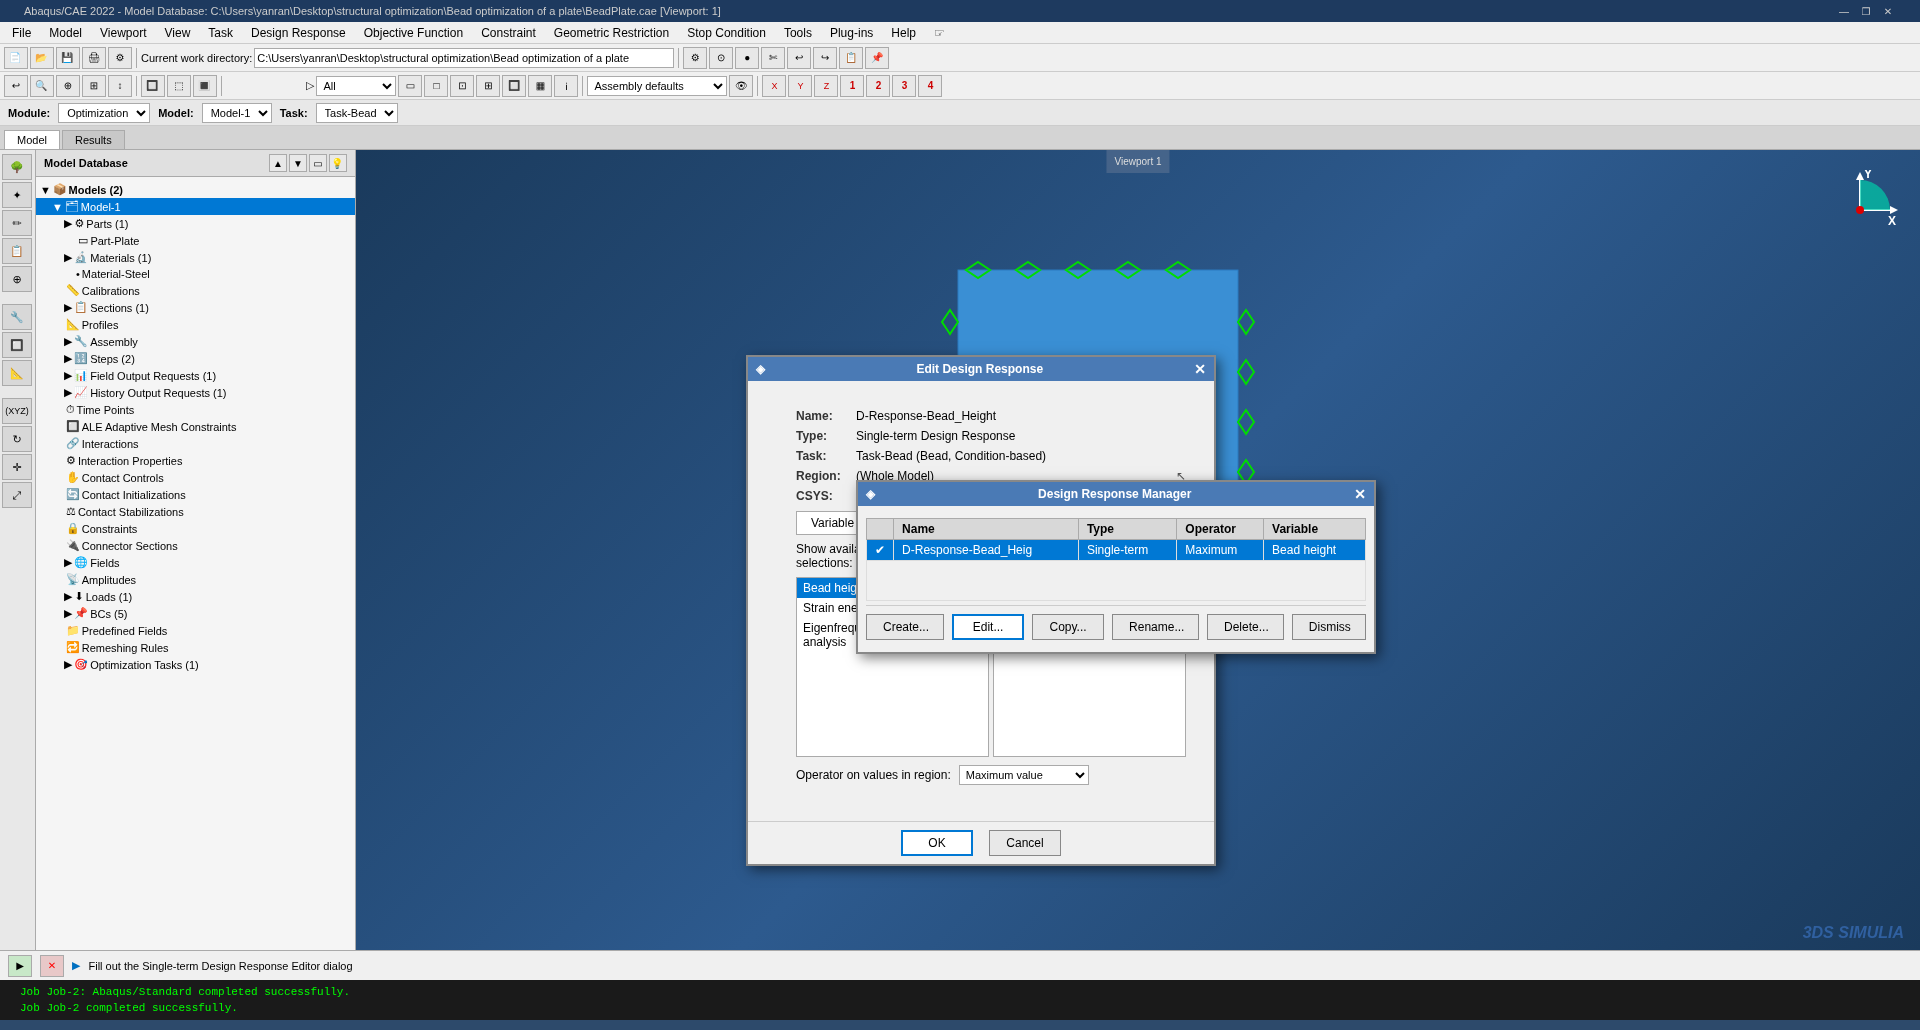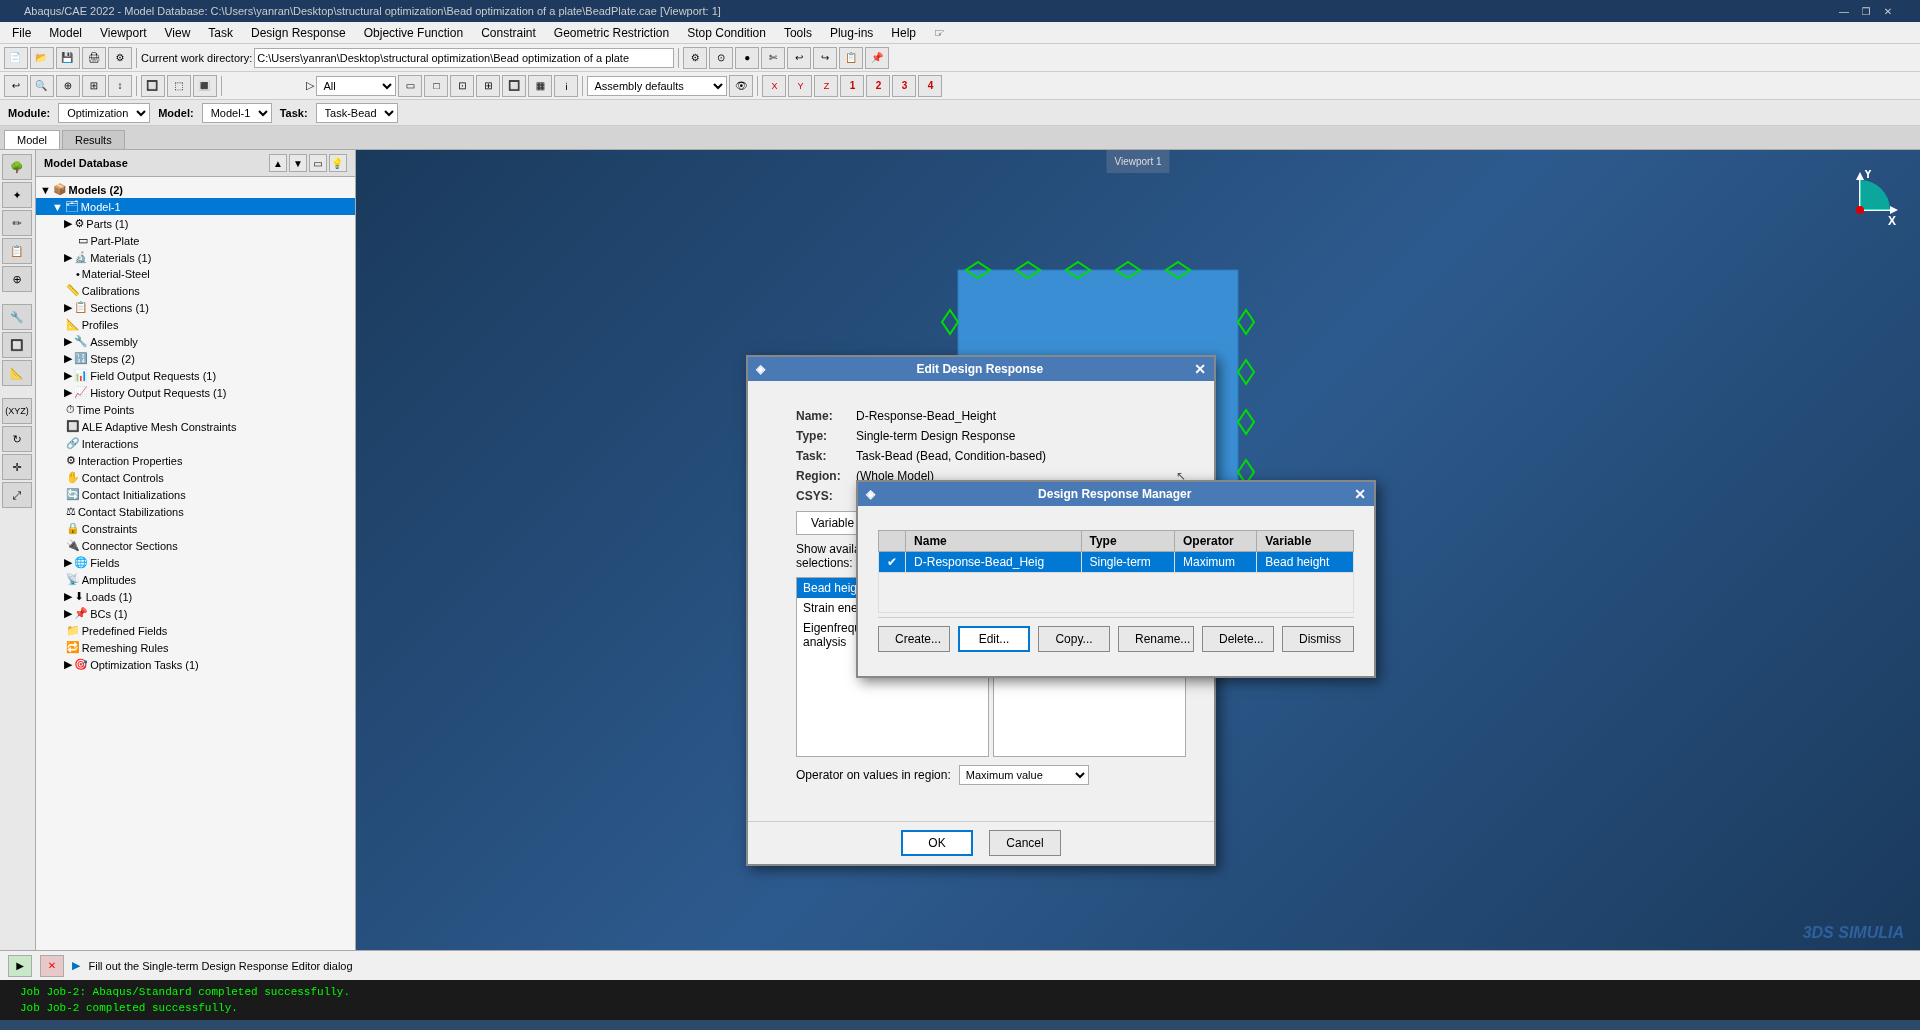--- a/index.html
+++ b/index.html
@@ -623,21 +623,21 @@
         <span>Amplitudes</span>
       </div>
       <div class="tree-item tree-indent-2">
         <span>▶</span>
         <span>⬇</span>
         <span>Loads (1)</span>
       </div>
       <div class="tree-item tree-indent-2">
         <span>▶</span>
         <span>📌</span>
-        <span>BCs (1)</span>
+        <span>BCs (5)</span>
       </div>
       <div class="tree-item tree-indent-2">
         <span> </span>
         <span>📁</span>
         <span>Predefined Fields</span>
       </div>
       <div class="tree-item tree-indent-2">
         <span> </span>
         <span>🔁</span>
         <span>Remeshing Rules</span>
@@ -795,21 +795,21 @@
         <button class="dialog-btn">Cancel</button>
       </div>
     </div>
 
     <div id="dr-manager" class="dialog" style="position:absolute;top:330px;left:500px;width:520px;">
       <div class="dialog-title-bar">
         <span>◈</span>
         <span>Design Response Manager</span>
         <span class="close-btn">✕</span>
       </div>
-      <div style="padding: 20px;">
+      <div style="padding: 8px;">
         <table class="manager-table">
           <thead>
             <tr>
               <th style="width:20px;"></th>
               <th>Name</th>
               <th>Type</th>
               <th>Operator</th>
               <th>Variable</th>
             </tr>
           </thead>

